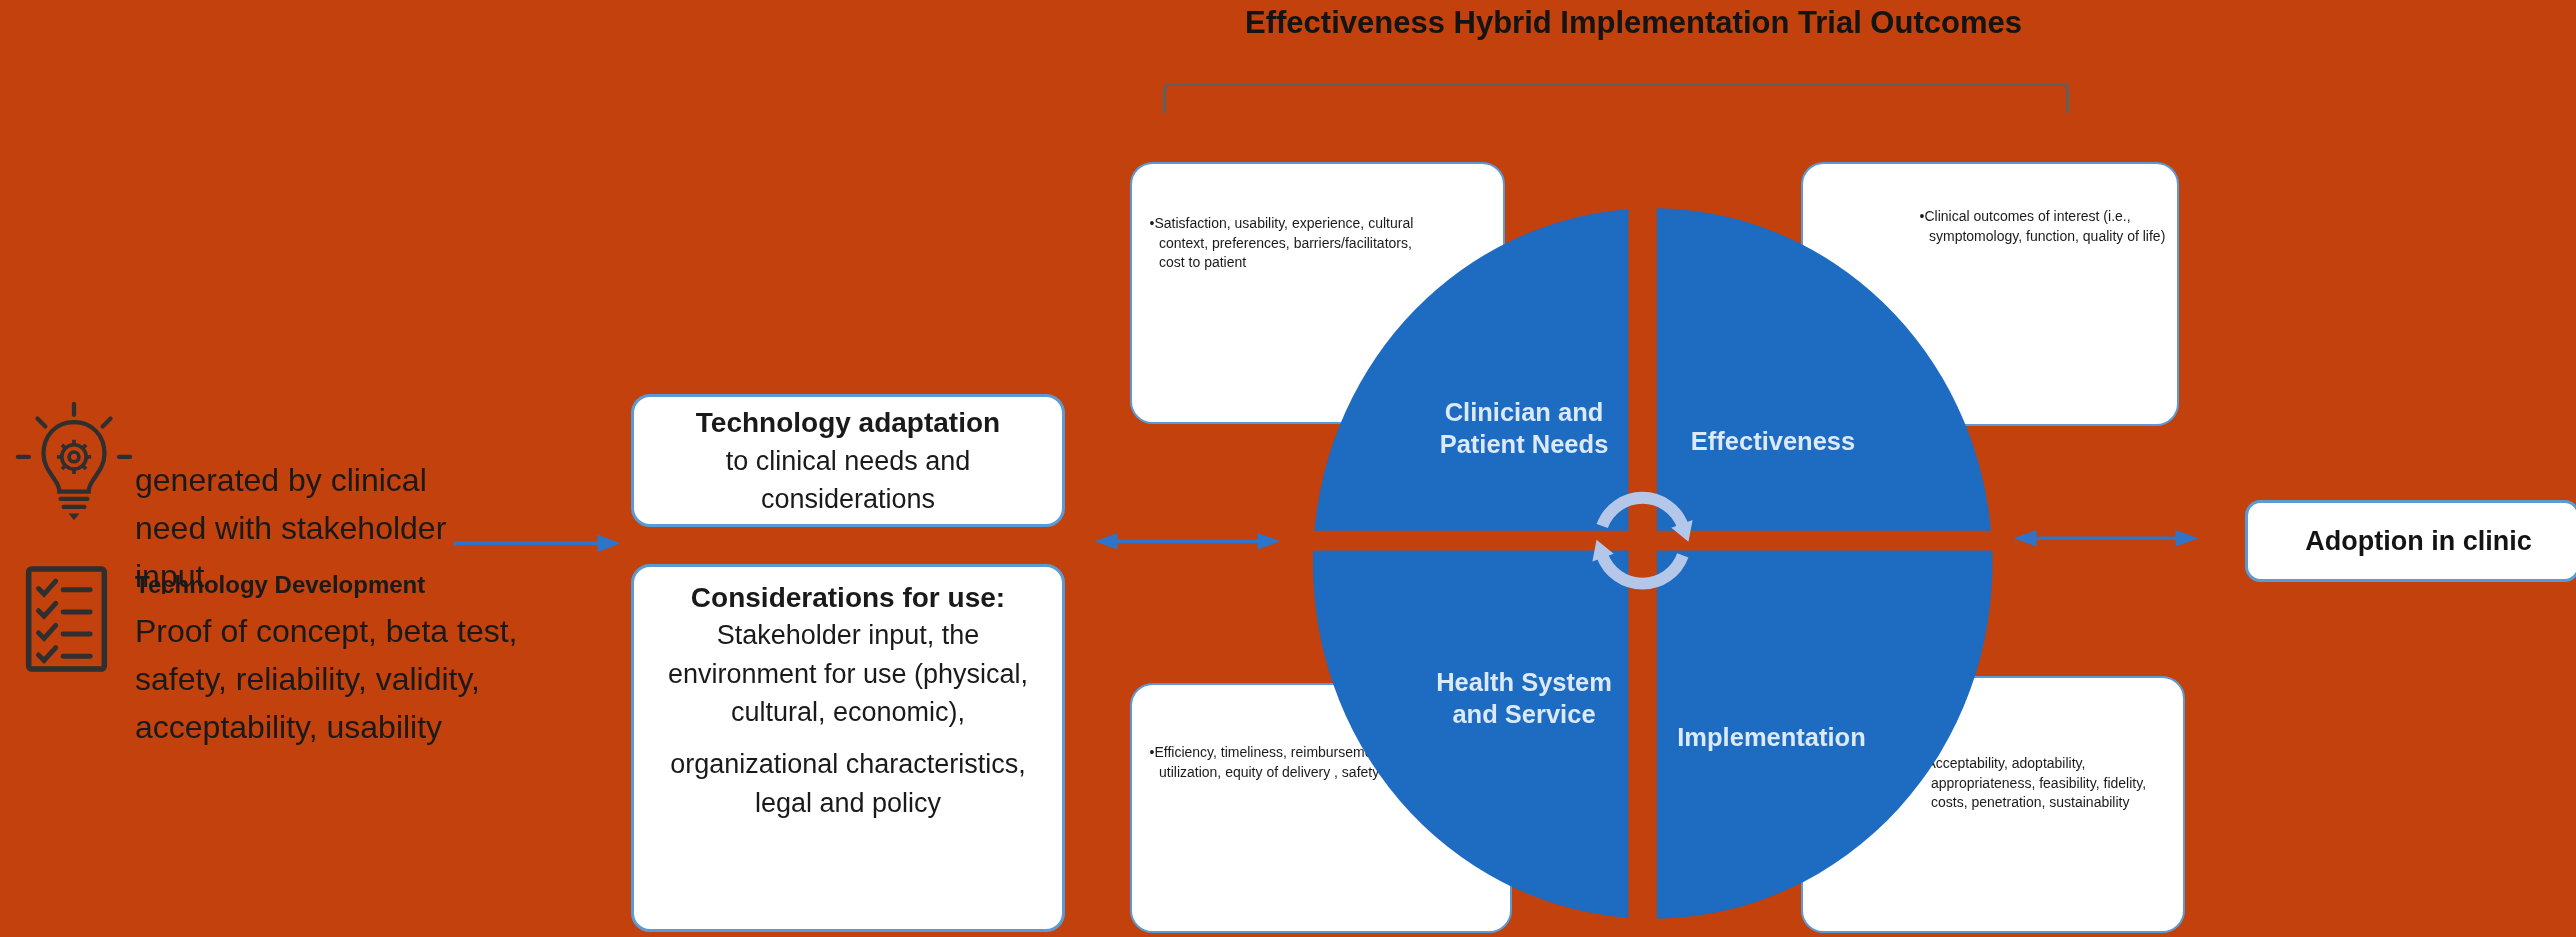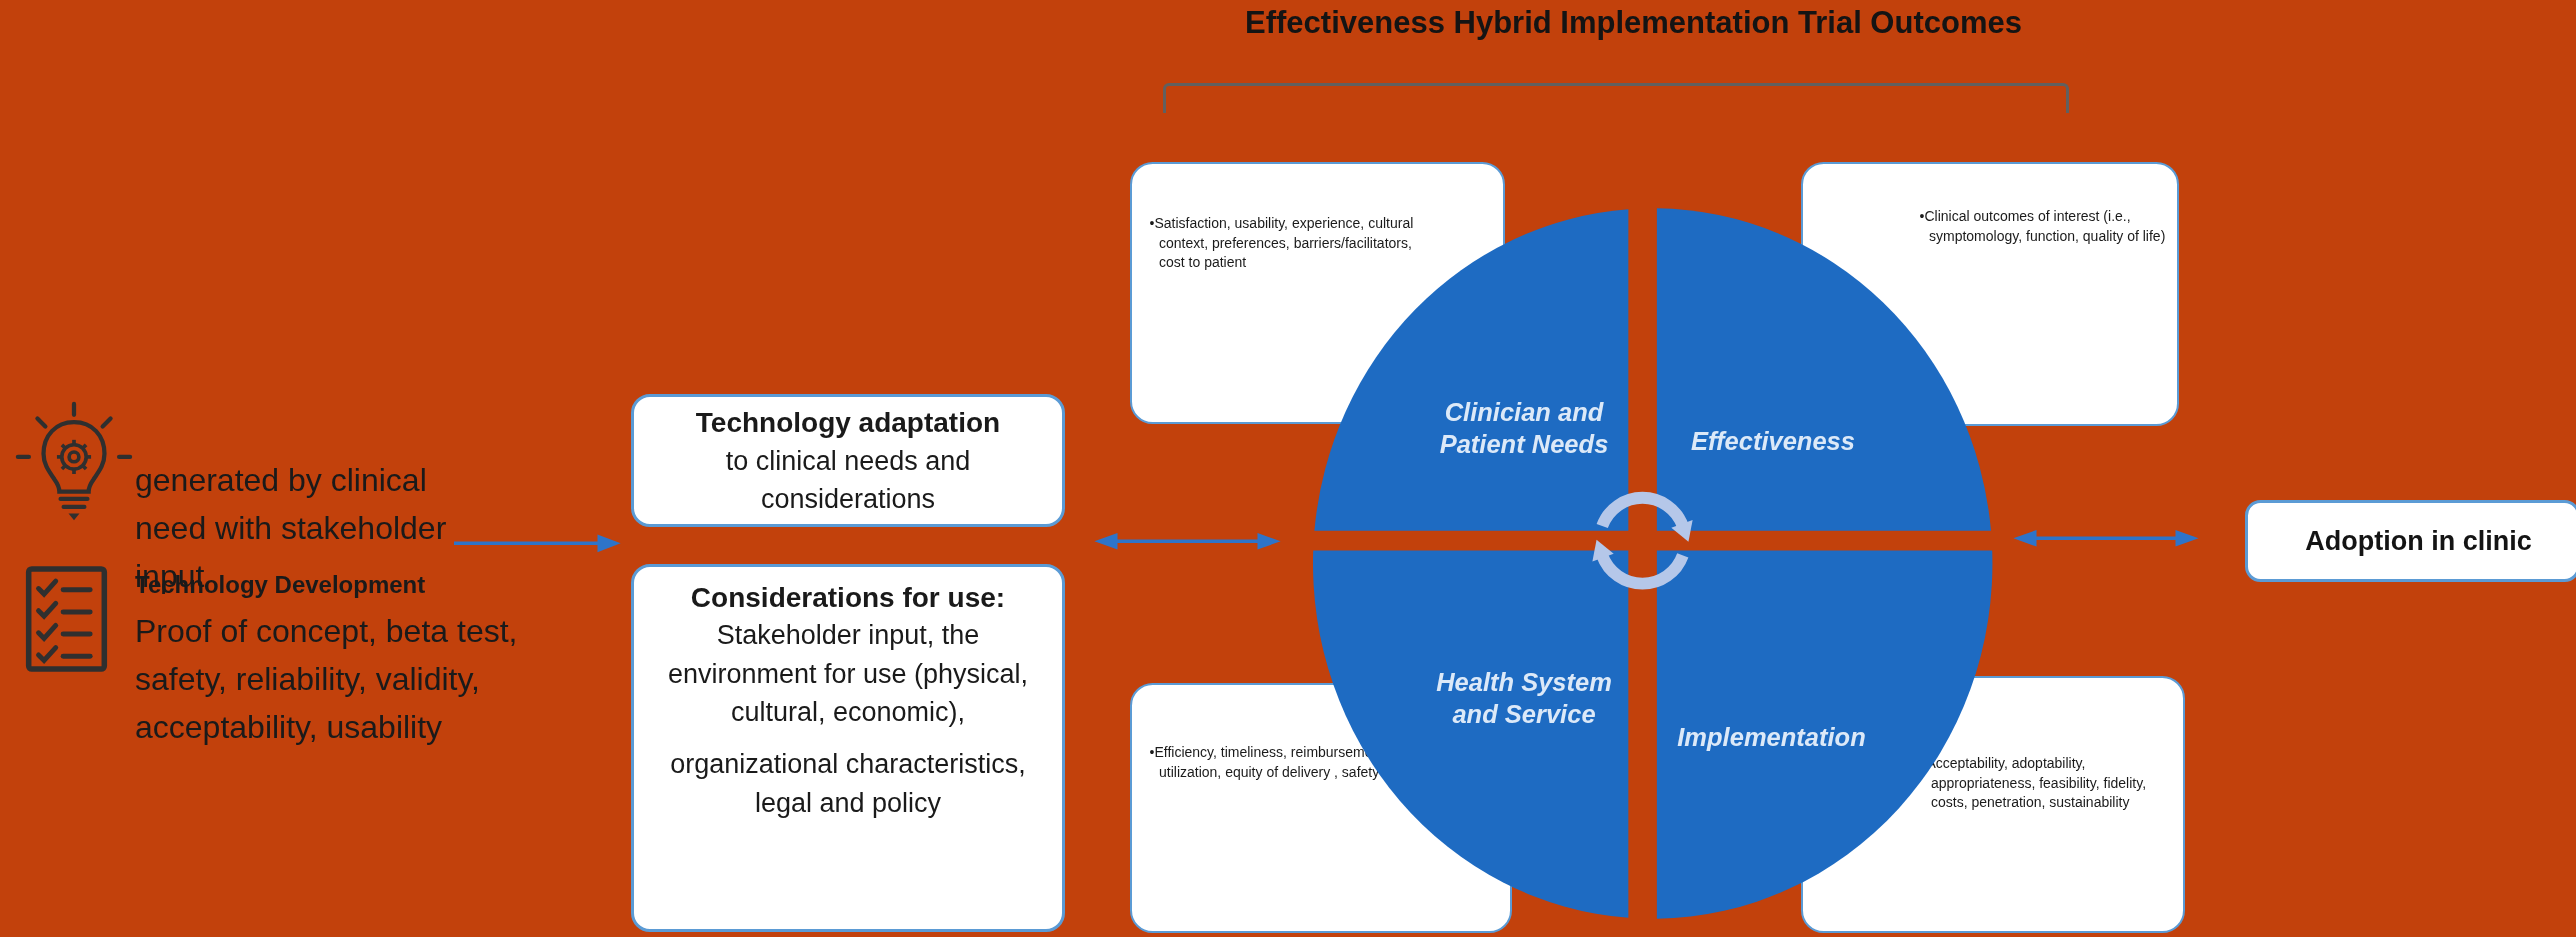--- a/index.html
+++ b/index.html
@@ -37,21 +37,21 @@
   .co-tl .txt{margin:50px 0 0 27px;width:268px;}
   .co-tr{left:1801px;top:162px;width:374px;height:260px;}
   .co-tr .txt{margin:43px 0 12px 126px;width:238px;}
   .co-bl{left:1130px;top:683px;width:378px;height:246px;}
   .co-bl .txt{margin:58px 0 0 27px;width:268px;}
   .co-br{left:1801px;top:676px;width:380px;height:253px;}
   .co-br .txt{margin:76px 0 0 128px;width:238px;}
 
   
   .circle-svg{left:1310px;top:207px;width:686px;height:716px;z-index:2;}
-  .quad-label{z-index:4;color:#DCE9F8;font-weight:bold;font-size:25.5px;line-height:1.26;text-align:center;font-style:italic;}
+  .quad-label{z-index:4;color:#DCE9F8;font-weight:bold;font-size:25.5px;line-height:1.26;text-align:center;}
   .ql-tl{left:1423px;top:396px;width:202px;}
   .ql-tr{left:1687px;top:425px;width:172px;}
   .ql-bl{left:1423px;top:666px;width:202px;}
   .ql-br{left:1669px;top:721px;width:205px;}
   .cycle-svg{left:1580px;top:480px;width:125px;height:125px;z-index:5;}
 
   
   .arrow-svg{z-index:3;}
   .arr-a{left:451px;top:532px;width:172px;height:22.6px;}
   .arr-b{left:1092px;top:530px;width:191px;height:22.6px;}

